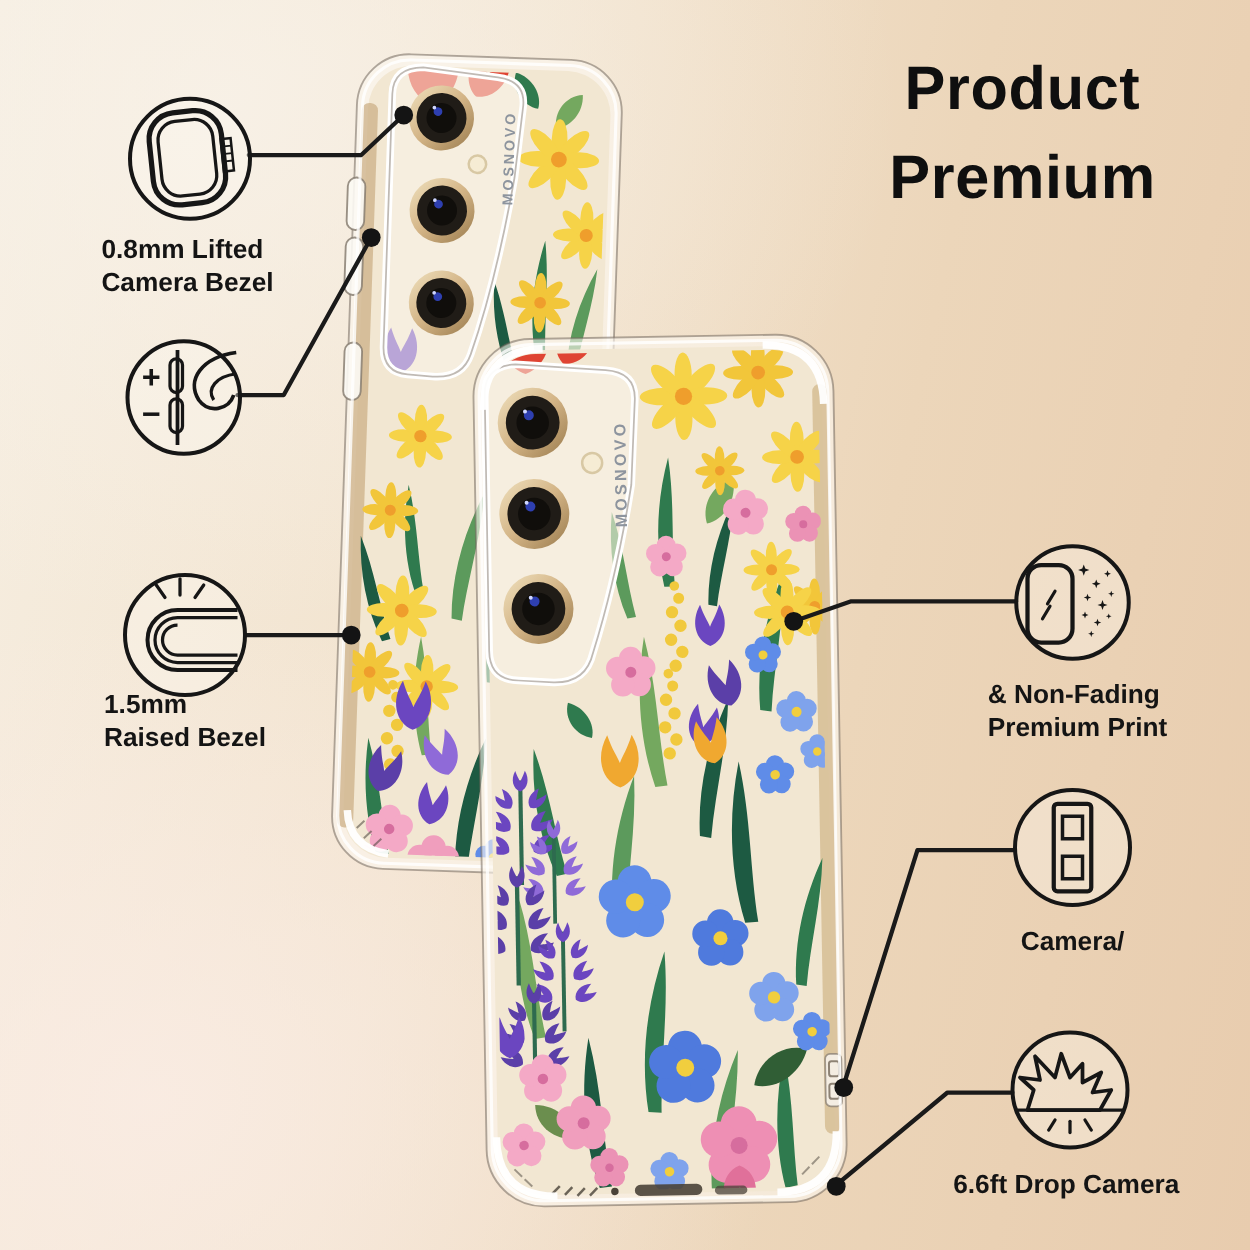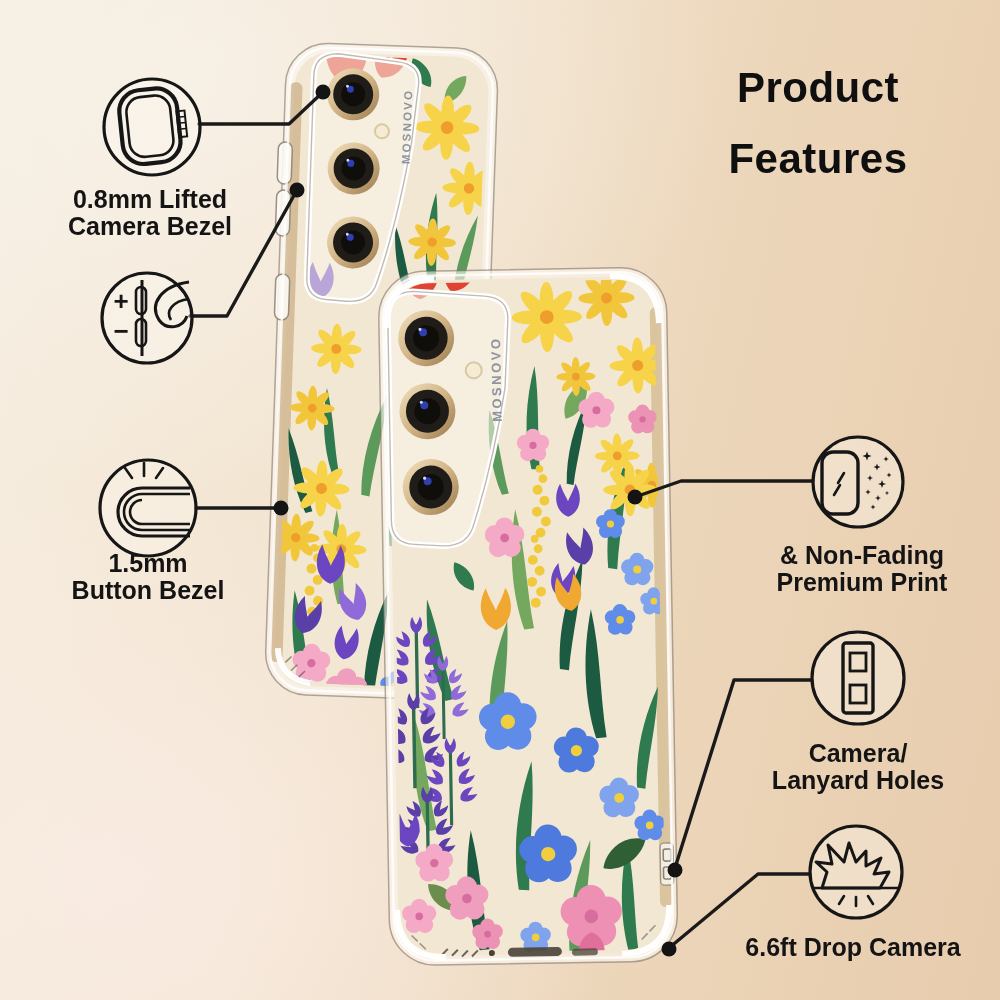--- a/index.html
+++ b/index.html
@@ -6,27 +6,27 @@
   .stage{
     position:relative;width:1000px;height:1000px;overflow:hidden;
     font-family:"Liberation Sans",sans-serif;
     background:
       radial-gradient(820px 640px at 12% 88%, rgba(250,236,228,.85), rgba(250,236,228,0) 62%),
       radial-gradient(900px 700px at 18% 8%, rgba(248,242,233,.8), rgba(248,242,233,0) 60%),
       linear-gradient(102deg,#f6eee1 0%,#f2e3ce 38%,#ecd6ba 66%,#e8ccae 100%);
   }
   .scene{position:absolute;left:0;top:0;}
   .page-title{
-    position:absolute;left:818px;top:52px;transform:translateX(-50%);
+    position:absolute;left:818px;top:36px;transform:translateX(-50%);
     text-align:center;color:#0f0f0f;font-weight:bold;
-    font-size:42px;line-height:71px;letter-spacing:.5px;white-space:nowrap;
+    font-size:49px;line-height:71px;letter-spacing:.5px;white-space:nowrap;
   }
   .feature-label{
-    position:absolute;transform:translateX(-50%);text-align:center;
-    color:#141414;font-weight:bold;font-size:25px;line-height:27px;white-space:nowrap;
+    position:absolute;transform:translateX(-50%);text-align:left;
+    color:#141414;font-weight:bold;font-size:21px;line-height:27px;white-space:nowrap;
   }
   .feature-label span{display:block;}
 </style>
 </head>
 <body>
 
 <div class="stage">
 
 <svg class="scene" width="1000" height="1000" viewBox="0 0 1000 1000">
   <defs>
@@ -411,36 +411,35 @@
     <g stroke-width="2.6" stroke-linecap="round">
       <line x1="-12" y1="24" x2="-17" y2="32"></line>
           <line x1="0" y1="25" x2="0" y2="34"></line>
           <line x1="12" y1="24" x2="17" y2="32"></line>
     </g>
   </g>
 </svg>
 
 <div class="page-title">
   <div>Product</div>
-  <div>Features</div>
+  <div>Premium</div>
 </div>
 
 <div class="feature-label" style="left:150px;top:186px">
   <span>0.8mm Lifted</span>
   <span>Camera Bezel</span>
 </div>
 <div class="feature-label" style="left:148px;top:550px">
   <span>1.5mm</span>
-  <span>Button Bezel</span>
+  <span>Raised Bezel</span>
 </div>
 <div class="feature-label" style="left:862px;top:542px">
   <span>&amp; Non-Fading</span>
   <span>Premium Print</span>
 </div>
 <div class="feature-label" style="left:858px;top:740px">
   <span>Camera/</span>
-  <span>Lanyard Holes</span>
 </div>
 <div class="feature-label" style="left:853px;top:934px">
   <span>6.6ft Drop Camera</span>
 </div>
 
 </div>
 
 </body></html>

